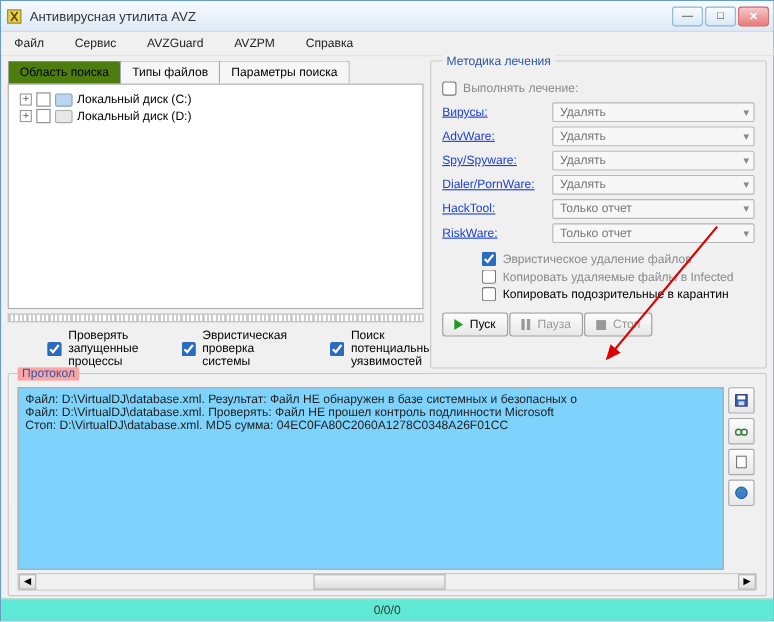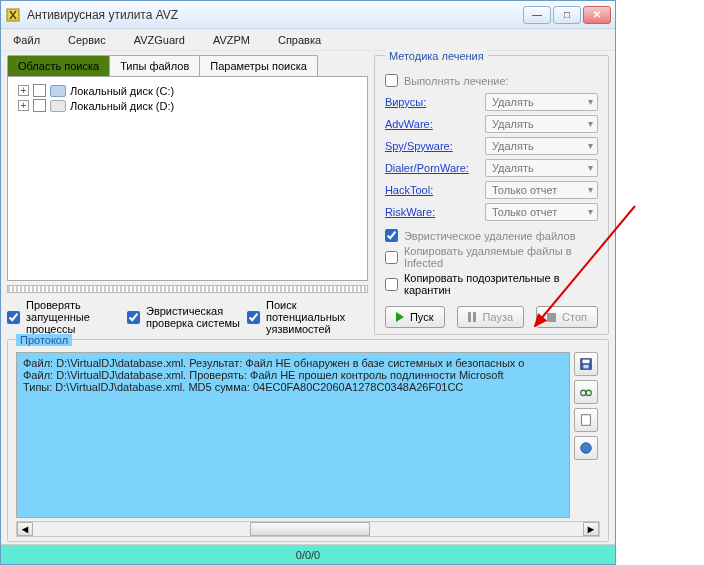--- a/index.html
+++ b/index.html
@@ -1,17 +1,17 @@
 <!DOCTYPE html>
 <html><head>
 <meta charset="utf-8">
 <style>
 * { box-sizing: border-box; margin: 0; padding: 0; font-family: Tahoma, Verdana, sans-serif; font-size: 11px; }
 body { background: #fff; width: 704px; height: 565px; overflow: hidden; }
-.window { border: 1px solid #6a9bc4; width: 616px; height: 565px; background: #f0f0f0; display: flex; flex-direction: column; }
+.window { border: 1px solid #6a9bc4; width: 704px; height: 565px; background: #f0f0f0; display: flex; flex-direction: column; }
 .titlebar { height: 28px; background: linear-gradient(#f7fbff,#dde9f7); display: flex; align-items: center; padding: 0 4px; border-bottom: 1px solid #c6d6e6; }
 .titlebar .icon { width: 16px; height: 16px; margin-right:6px; display: inline-flex; align-items:center; justify-content:center; }
 .title-text { flex: 1; color: #333; font-size: 12px; }
 .winbtns { display:flex; gap:2px; }
 .winbtn { width:28px; height:18px; border:1px solid #8fb3d6; border-radius:3px; background:linear-gradient(#f9fcff,#d9e8f6); display:flex; align-items:center; justify-content:center; cursor:pointer; color:#333; font-size:10px;}
 .winbtn.close { background:linear-gradient(#f6c9c9,#e97a7a); border-color:#c46565; color:#fff; font-weight:bold; }
 .menubar { height:22px; background:#f0f0f0; display:flex; align-items:center; padding:0 4px; gap:12px; border-bottom:1px solid #e2e2e2; }
 .menuitem { padding:3px 8px; color:#222; cursor:pointer; }
 .body { flex:1; display:flex; flex-direction:column; padding:4px 6px 2px 6px; gap:4px; }
 .toprow { display:flex; gap:6px; height:280px; }
@@ -19,43 +19,43 @@
 .tabs { display:flex; }
 .tab { border:1px solid #a9a9a9; border-bottom:none; background:#f6f6f6; padding:4px 10px; margin-right:-1px; cursor:pointer; border-radius:2px 2px 0 0; }
 .tab.active { background:#4d7c0f; position:relative; z-index:2; }
 .tabcontent { border:1px solid #a9a9a9; background:#fff; flex:1; padding:6px; overflow:auto; }
 .treenode { display:flex; align-items:center; gap:4px; padding:1px 0 1px 4px; }
 .expander { width:11px; height:11px; border:1px solid #999; color:#555; display:inline-flex; align-items:center; justify-content:center; font-size:10px; line-height:1; cursor:pointer; background:#fff;}
 .checkbox { width:13px; height:13px; border:1px solid #888; background:#fff; cursor:pointer; display:inline-block; }
 .drive-icon { width:16px; height:12px; display:inline-block; background:#bcd6ef; border:1px solid #7ea3c4; border-radius:2px; position:relative; }
 .drive-icon.d { background:#e8e8e8; border-color:#aaa;}
 .checksgroup { margin-top:6px; display:flex; gap:3px; }
-.checkrow { display:flex; align-items:center; gap:6px; }
+.checkrow { display:flex; align-items:center; gap:6px;margin-left:36px; }
 .checkrow input { width:13px; height:13px; accent-color:#2a6ac1;}
 .hrbar { height:8px; background:repeating-linear-gradient(90deg,#ccc 0 2px,#fff 2px 4px); border:1px solid #bbb; margin-top:4px; }
 .rightpanel { flex:1; border:1px solid #c9c9c9; border-radius:2px; padding:6px 10px 8px 10px; background:#f0f0f0; position:relative; display:flex; flex-direction:column; }
 .group-title { position:relative; top:-12px; background:#f0f0f0; padding:0 4px; color:#2a55a3; width:fit-content; }
 .treat-row { display:flex; align-items:center; gap:0; margin-bottom:4px; }
 .linklabel { color:#1a3fd0; text-decoration:underline; width:100px; cursor:pointer; }
 .select-like { flex:1; border:1px solid #b7b7b7; background:#f7f7f7; color:#777; padding:2px 18px 2px 6px; border-radius:2px; position:relative; }
 .select-like::after { content:"▾"; position:absolute; right:4px; top:2px; color:#888; font-size:10px;}
 .toprow-check { display:flex; align-items:center; gap:6px; margin-bottom:6px; color:#555;}
 .toprow-check input { width:13px;height:13px; accent-color:#2a6ac1;}
 .disabled { color:#8a8a8a; }
 .extra-checks { margin-top:4px; display:flex; flex-direction:column; gap:3px; }
-.btnrow { display:flex; gap:12px; margin-top:10px; }
+.btnrow { display:flex; gap:1px; margin-top:10px; }
 .actbtn { border:1px solid #9c9c9c; background:linear-gradient(#fdfdfd,#e7e7e7); padding:4px 10px; display:flex; align-items:center; gap:6px; border-radius:3px; cursor:pointer; }
 .actbtn.disabled { color:#999; cursor:default;align-items:center; }
 .play-ic { width:0;height:0;border-left:8px solid #1f9c1f;border-top:5px solid transparent;border-bottom:5px solid transparent; }
 .pause-ic { width:9px;height:10px;display:flex;gap:2px;}
 .pause-ic span{width:3px;background:#999;}
 .stop-ic { width:9px;height:9px;background:#999;}
 .arrow { position:absolute; left:150px; top:140px; pointer-events:none; }
 .protocol-wrap { flex:1; display:flex; flex-direction:column; border:1px solid #c9c9c9; border-radius:2px; padding:6px 8px 4px 8px; position:relative; min-height:0; }
-.proto-title { position:relative; top:-12px; background:#7dd3fc; padding:0 4px; width:fit-content; color:#2a55a3; }
+.proto-title { position:relative; top:-12px; background:#fca5a5; padding:0 4px; width:fit-content; color:#2a55a3; }
 .proto-body { flex:1; display:flex; gap:4px; min-height:0; margin-top:-6px;}
 .proto-text { flex:1; background:#7dd3fc; border:1px solid #a9a9a9; padding:4px 6px; overflow:auto; white-space:nowrap; font-size:11px; color:#222; }
 .proto-side { width:26px; display:flex; flex-direction:column; gap:4px; }
 .sidebtn { width:24px;height:24px;border:1px solid #a9a9a9;background:linear-gradient(#fdfdfd,#e7e7e7); display:flex;align-items:center;justify-content:center; cursor:pointer; border-radius:2px;}
 .sidebtn svg { width:14px;height:14px; }
 .proto-scroll { height:16px; background:#f0f0f0; border:1px solid #c9c9c9; margin-top:3px; position:relative; }
 .proto-scroll .thumb { position:absolute; left:40%; width:120px; height:100%; background:linear-gradient(#f9f9f9,#dedede); border:1px solid #b0b0b0; }
 .proto-scroll .arrowbtn { position:absolute; top:0; width:16px; height:100%; background:linear-gradient(#f9f9f9,#dedede); border:1px solid #b0b0b0; display:flex;align-items:center;justify-content:center; cursor:pointer;}
 .proto-scroll .arrowbtn.left{left:0;} .proto-scroll .arrowbtn.right{right:0;}
 .statusbar { height:20px; border-top:1px solid #d0d0d0; background:#5eead4; display:flex; align-items:center; justify-content:center; color:#333; }
@@ -199,21 +199,21 @@
         </div>
       </div>
     </div>
 
     <div class="protocol-wrap">
       <div class="proto-title">Протокол</div>
       <div class="proto-body">
         <div class="proto-text">
           <div>Файл: D:\VirtualDJ\database.xml. Результат: Файл НЕ обнаружен в базе системных и безопасных о</div>
           <div>Файл: D:\VirtualDJ\database.xml. Проверять: Файл НЕ прошел контроль подлинности Microsoft</div>
-          <div>Типы: D:\VirtualDJ\database.xml. MD5 сумма: 04EC0FA80C2060A1278C0348A26F01CC</div>
+          <div>Стоп: D:\VirtualDJ\database.xml. MD5 сумма: 04EC0FA80C2060A1278C0348A26F01CC</div>
         </div>
         <div class="proto-side">
           <div class="sidebtn">
               <svg viewBox="0 0 16 16">
                 <rect x="2" y="2" width="12" height="12" fill="#3a5fb0" stroke="#22396e"></rect>
                 <rect x="4" y="3" width="8" height="4" fill="#fff"></rect>
                 <rect x="5" y="9" width="6" height="4" fill="#cfd8ef"></rect>
               </svg>
             </div>
           <div class="sidebtn">

